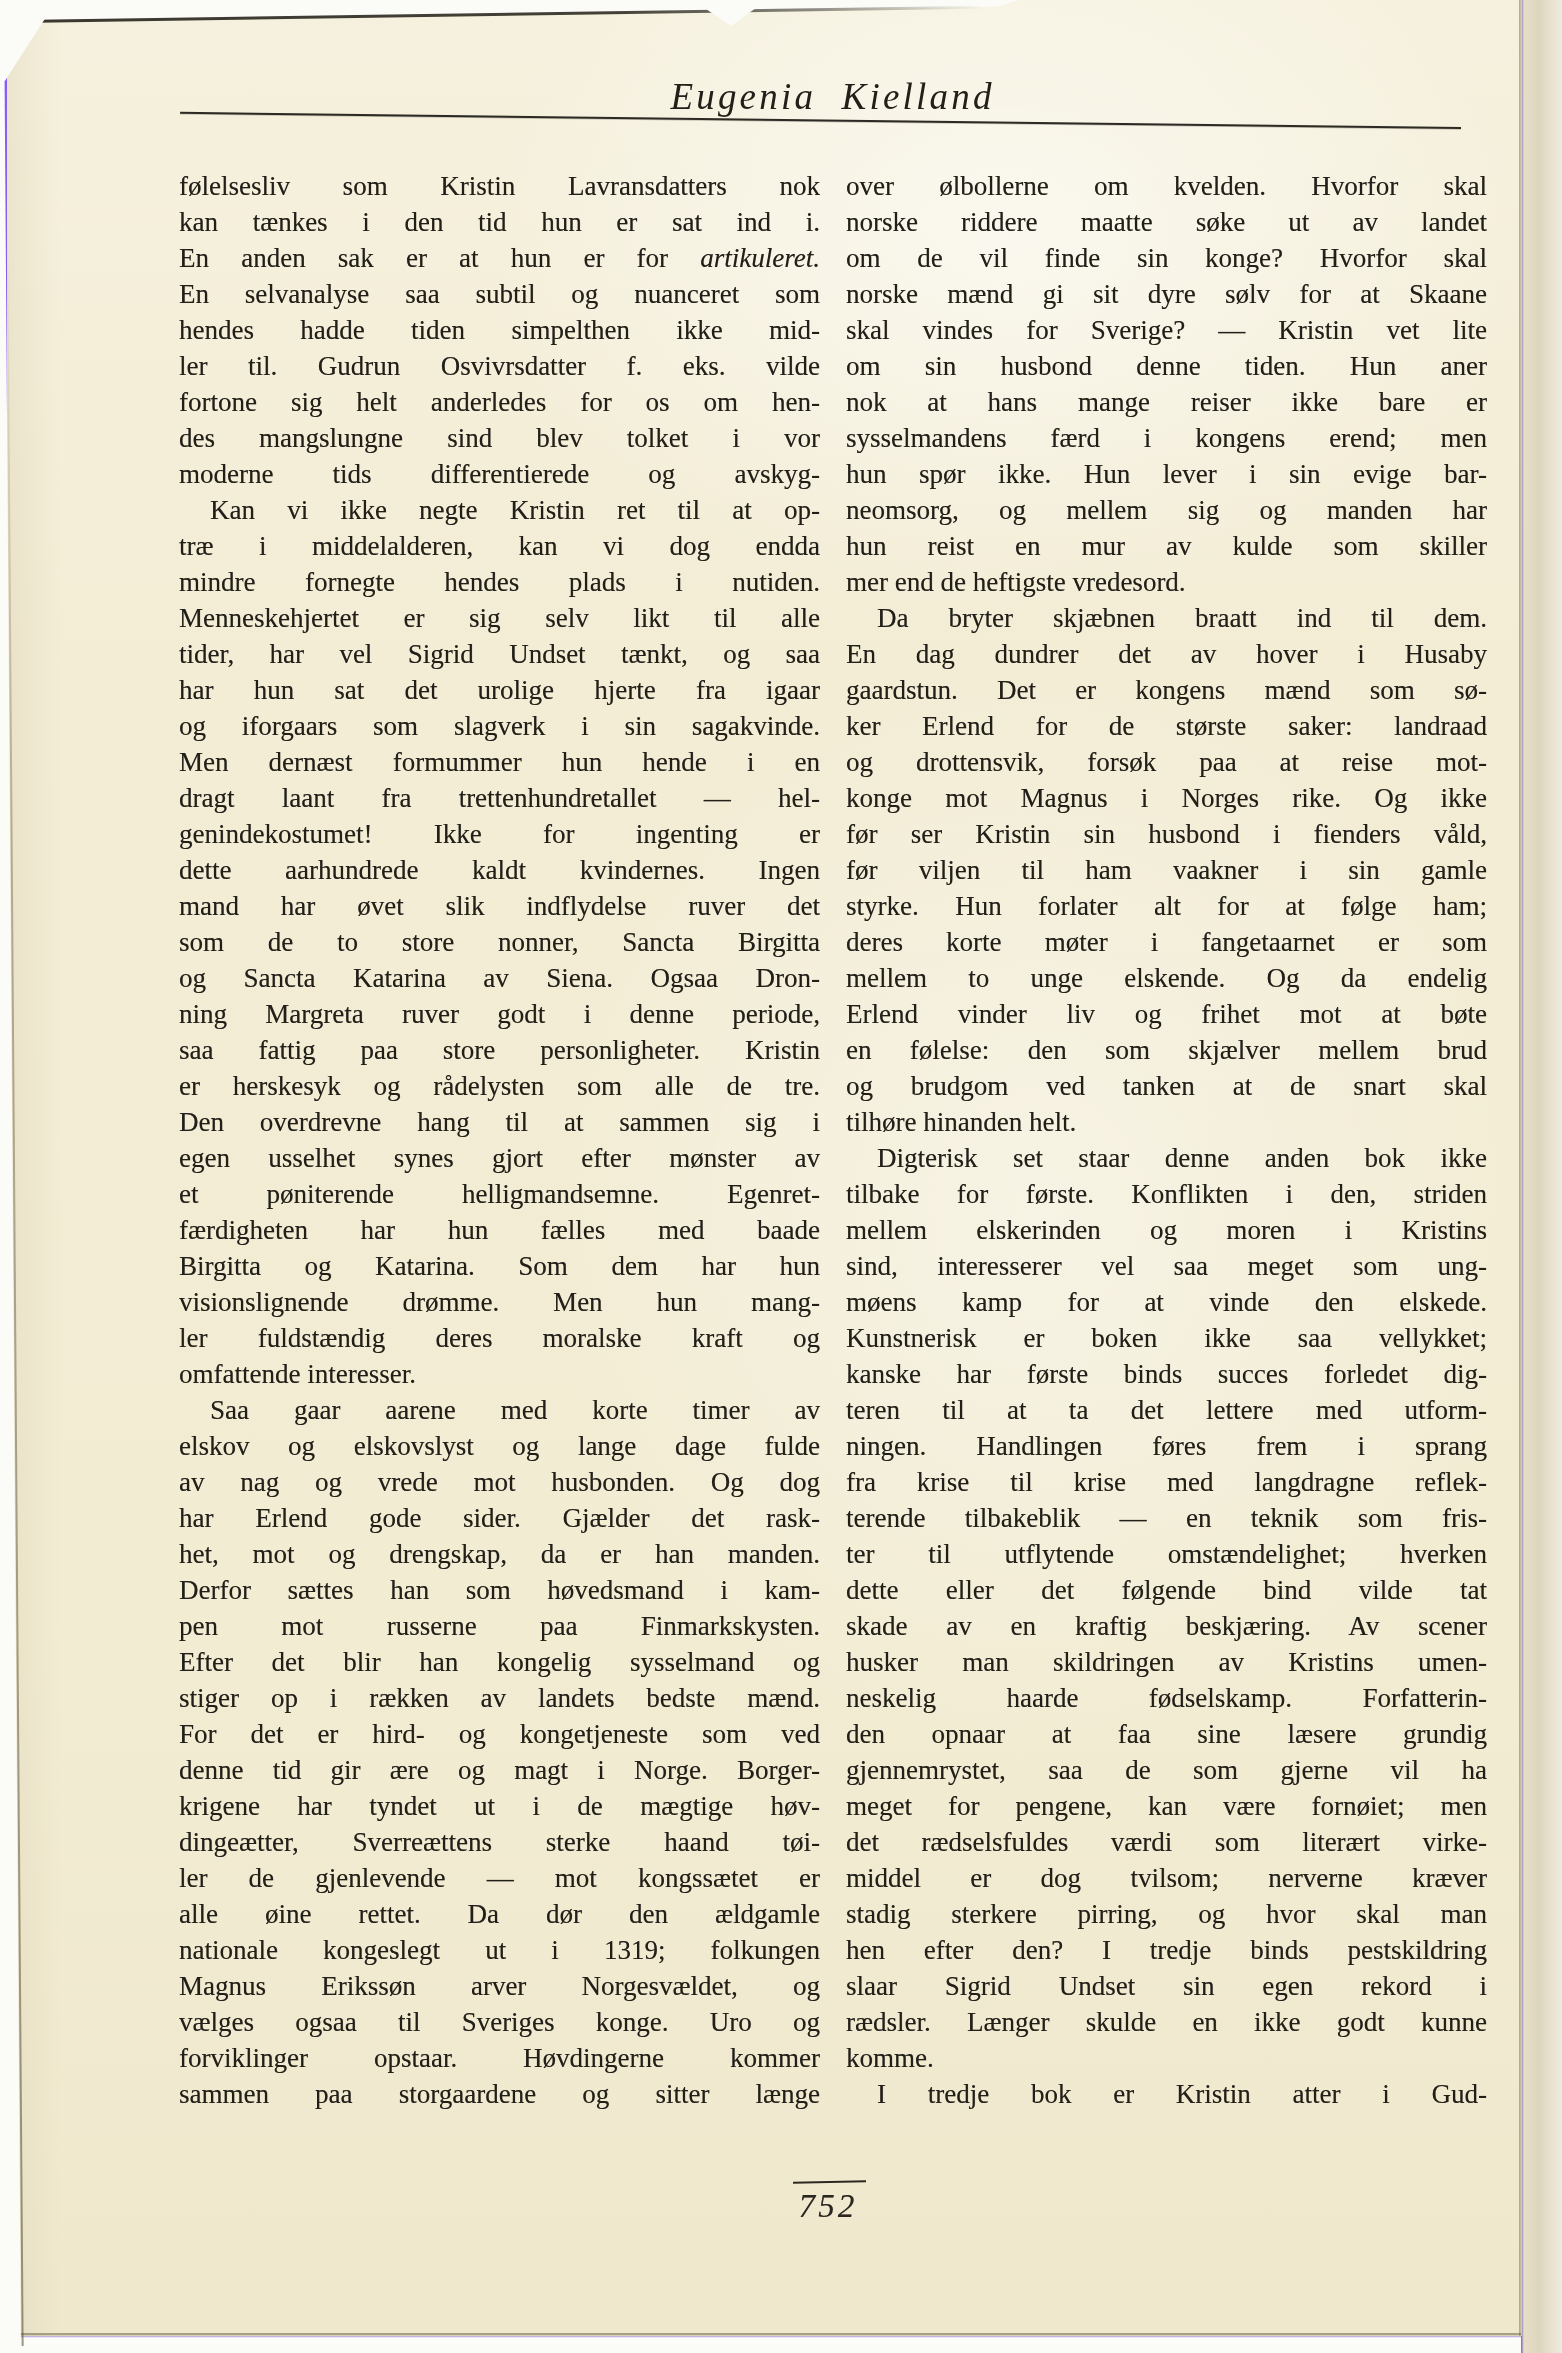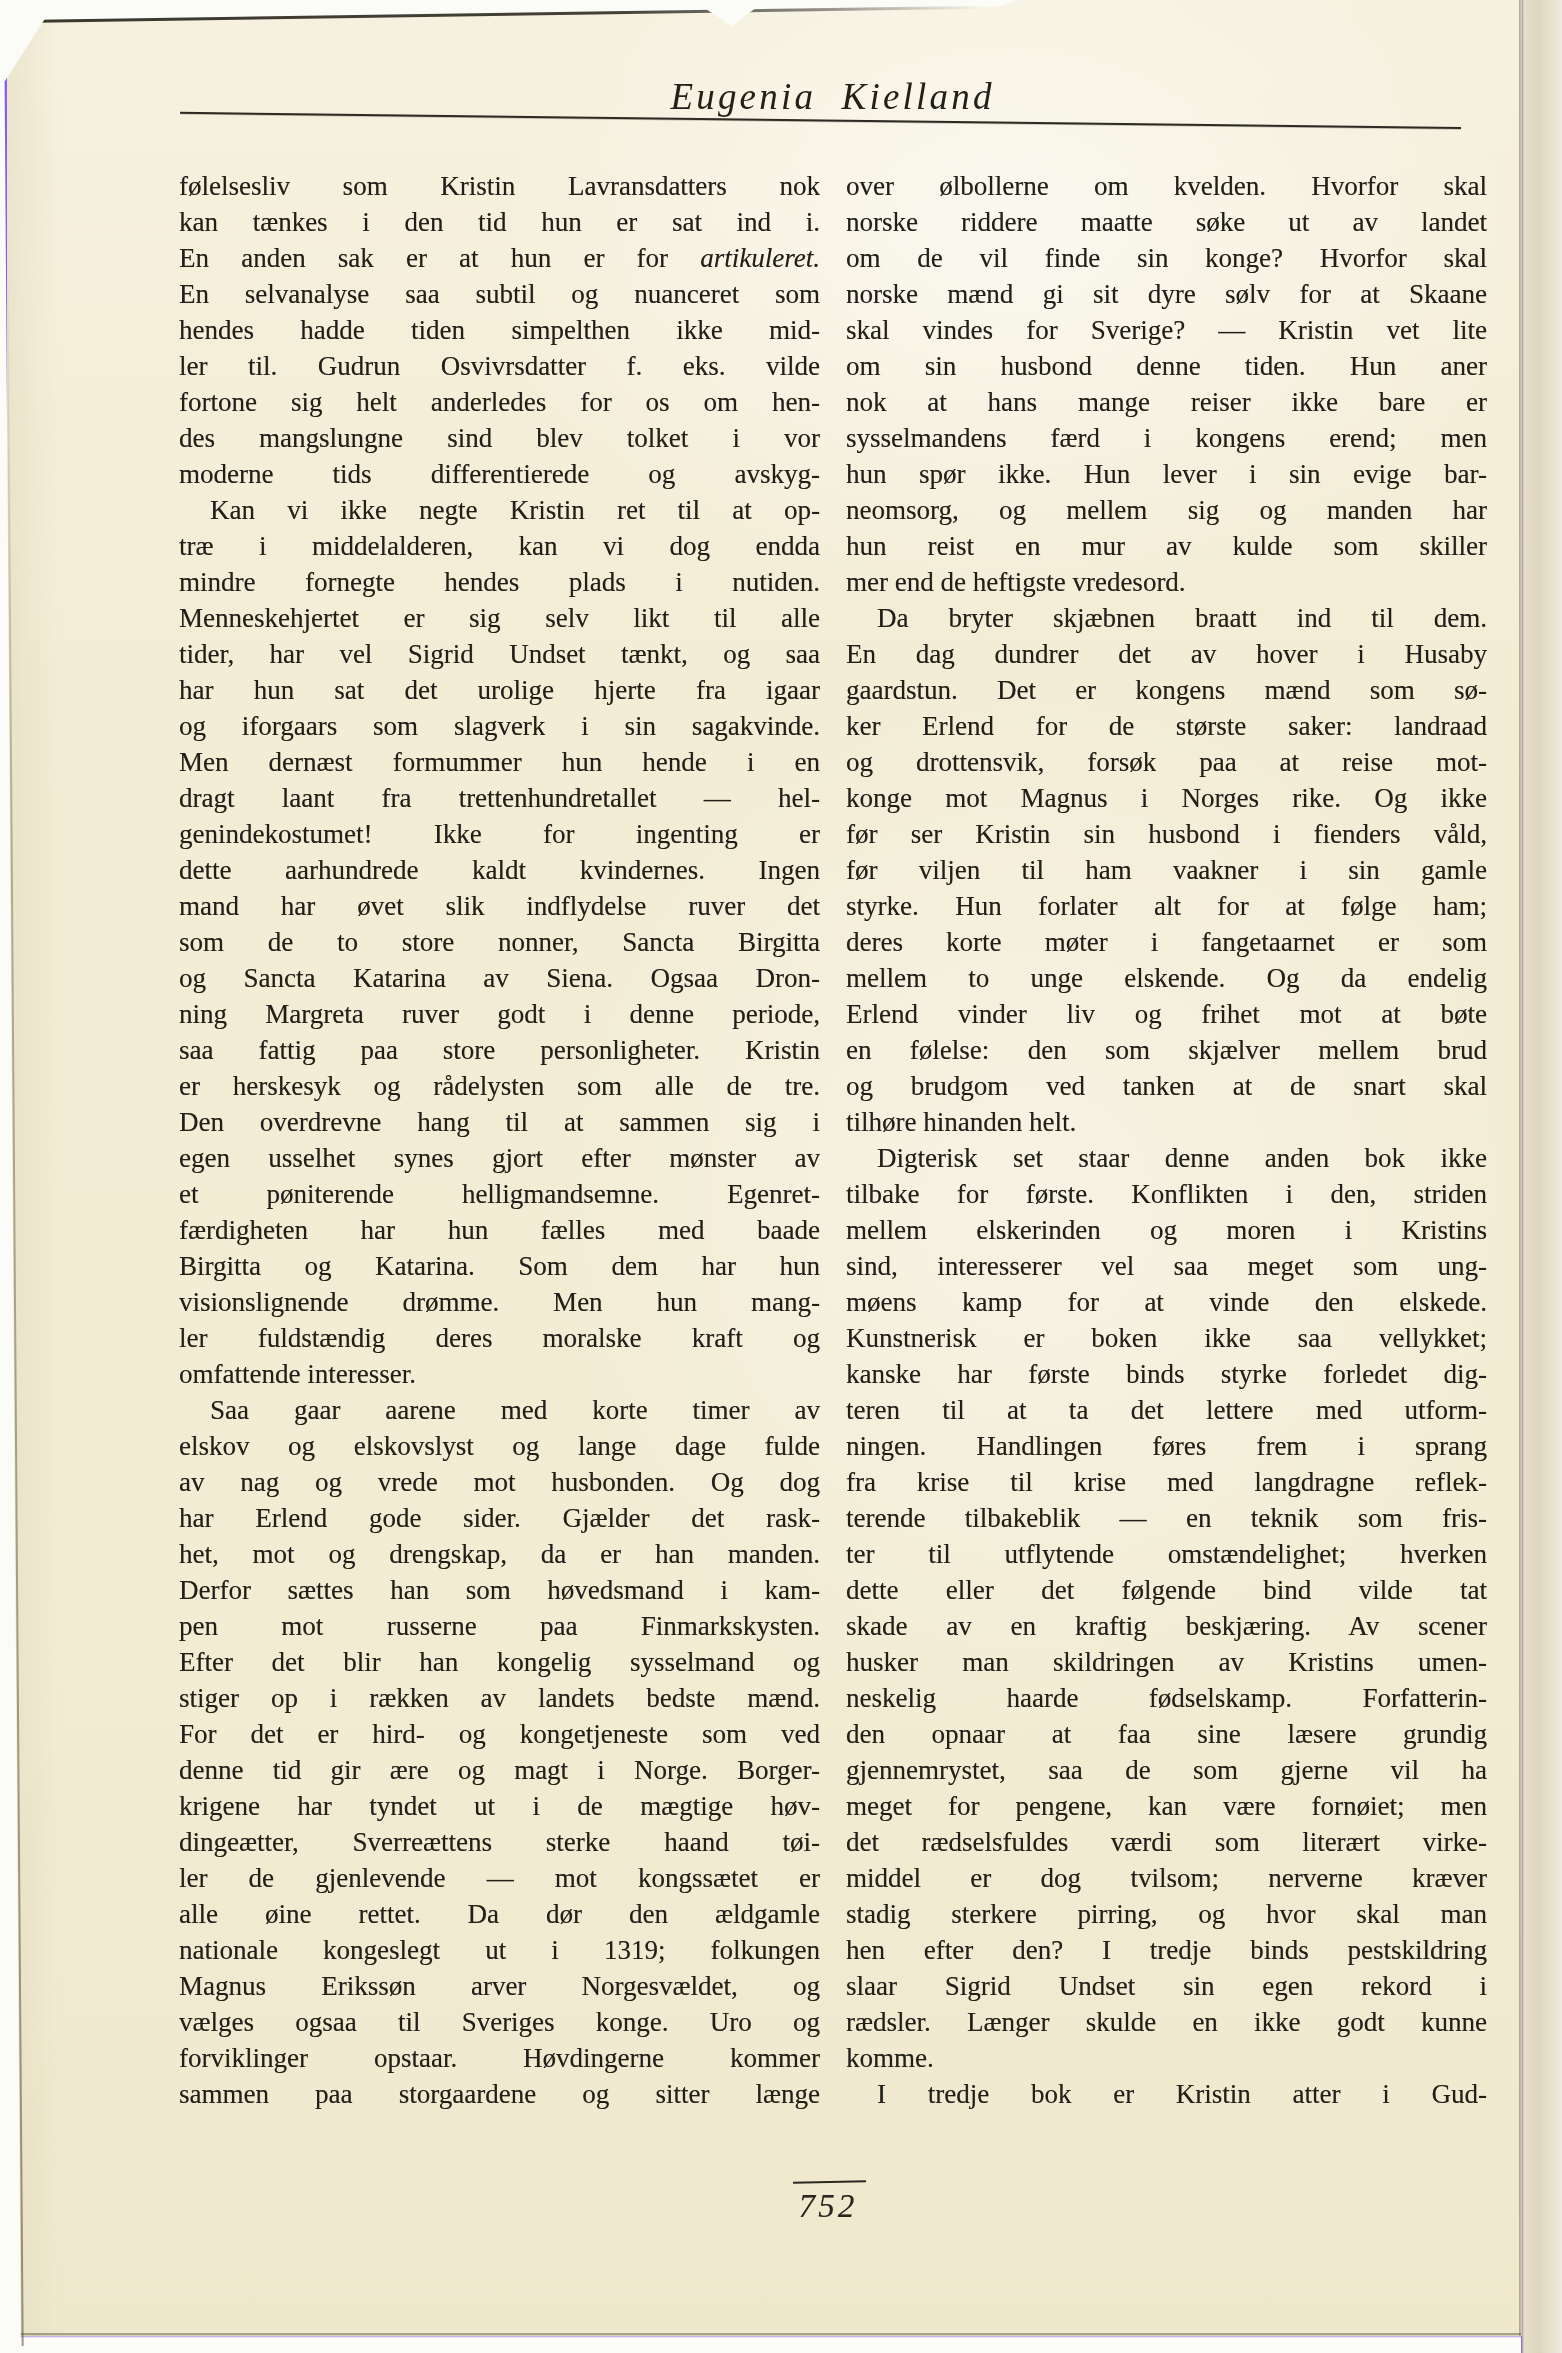--- a/index.html
+++ b/index.html
@@ -186,21 +186,21 @@
       <div class="ln">Erlend vinder liv og frihet mot at bøte</div>
       <div class="ln">en følelse: den som skjælver mellem brud</div>
       <div class="ln">og brudgom ved tanken at de snart skal</div>
       <div class="ln end">tilhøre hinanden helt.</div>
       <div class="ln ind">Digterisk set staar denne anden bok ikke</div>
       <div class="ln">tilbake for første.  Konflikten i den, striden</div>
       <div class="ln">mellem elskerinden og moren i Kristins</div>
       <div class="ln">sind, interesserer vel saa meget som ung-</div>
       <div class="ln">møens kamp for at vinde den elskede.</div>
       <div class="ln">Kunstnerisk er boken ikke saa vellykket;</div>
-      <div class="ln">kanske har første binds styrke forledet dig-</div>
+      <div class="ln">kanske har første binds succes forledet dig-</div>
       <div class="ln">teren til at ta det lettere med utform-</div>
       <div class="ln">ningen.  Handlingen føres frem i sprang</div>
       <div class="ln">fra krise til krise med langdragne reflek-</div>
       <div class="ln">terende tilbakeblik — en teknik som fris-</div>
       <div class="ln">ter til utflytende omstændelighet; hverken</div>
       <div class="ln">dette eller det følgende bind vilde tat</div>
       <div class="ln">skade av en kraftig beskjæring.  Av scener</div>
       <div class="ln">husker man skildringen av Kristins umen-</div>
       <div class="ln">neskelig haarde fødselskamp.  Forfatterin-</div>
       <div class="ln">den opnaar at faa sine læsere grundig</div>

